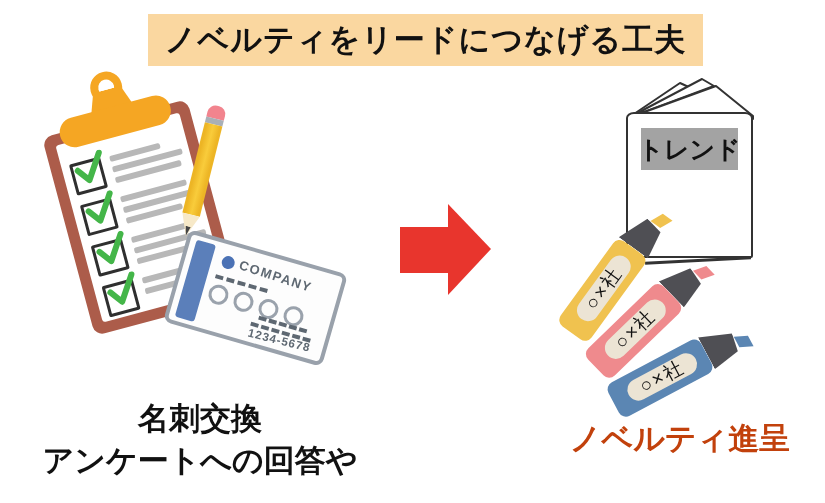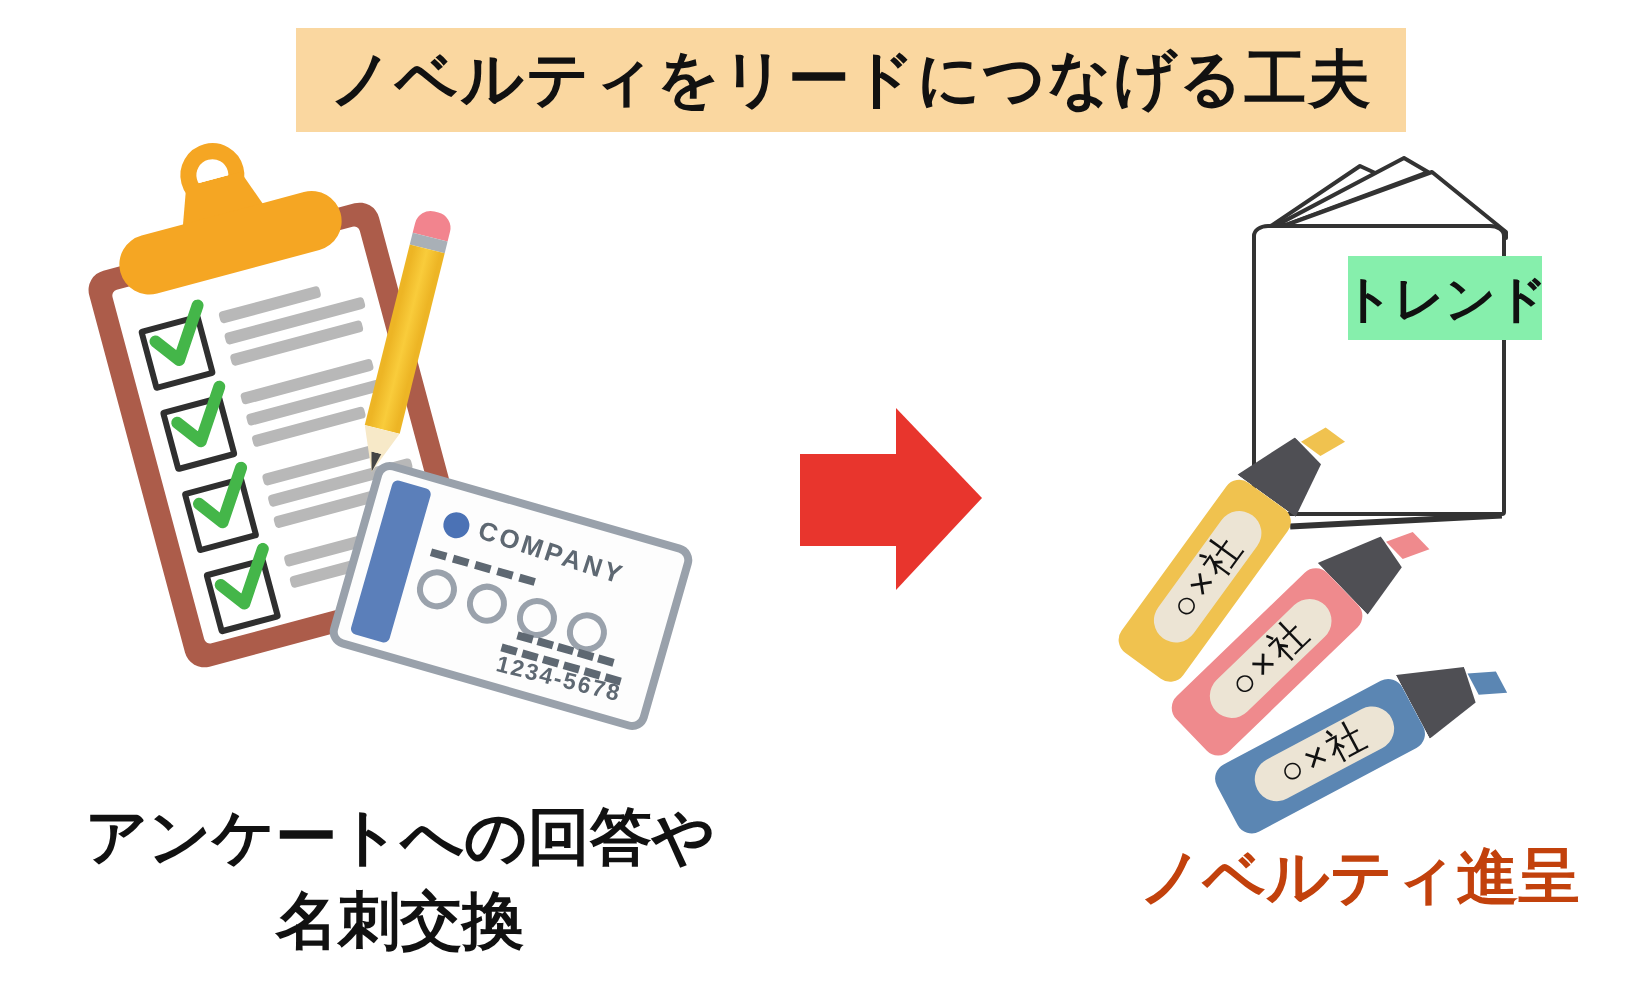--- a/index.html
+++ b/index.html
@@ -180,21 +180,21 @@
   </div>
 
   <svg class="pages-svg" width="140" height="42" viewBox="0 0 140 42">
     <path d="M8,40 L60,5 L73,11 Z" fill="#fff" stroke="#333" stroke-width="2" stroke-linejoin="round"></path>
     <path d="M8,40 L82,1 L94,8 Z" fill="#fff" stroke="#333" stroke-width="2" stroke-linejoin="round"></path>
     <path d="M8,40 L96,8 L133,38 L133,41 Z" fill="#fff" stroke="#333" stroke-width="2" stroke-linejoin="round"></path>
   </svg>
   <div class="booklet-underline"></div>
 
   <div class="booklet">
-    <div class="trend-label" style="background: #86efac; margin-left: 33px;">
+    <div class="trend-label" style="background: #a3a3a3;">
       <span>トレンド</span>
     </div>
   </div>
 
   <div class="pen pen-yellow">
     <div class="pen-nib" style="background: rgb(240, 194, 79);"></div>
     <div class="pen-cap"></div>
     <div class="pen-body" style="background: rgb(240, 194, 79);">
       <div class="pen-tag">
         <span>○×社</span>
@@ -214,18 +214,18 @@
     <div class="pen-nib" style="background: rgb(91, 134, 179);"></div>
     <div class="pen-cap"></div>
     <div class="pen-body" style="background: rgb(91, 134, 179);">
       <div class="pen-tag">
         <span>○×社</span>
       </div>
     </div>
   </div>
 
   <div class="caption-left">
+    <div>名刺交換</div>
     <div>アンケートへの回答や</div>
-    <div>名刺交換</div>
   </div>
   <div class="caption-right">ノベルティ進呈</div>
 
 </div>
 
 </body></html>

